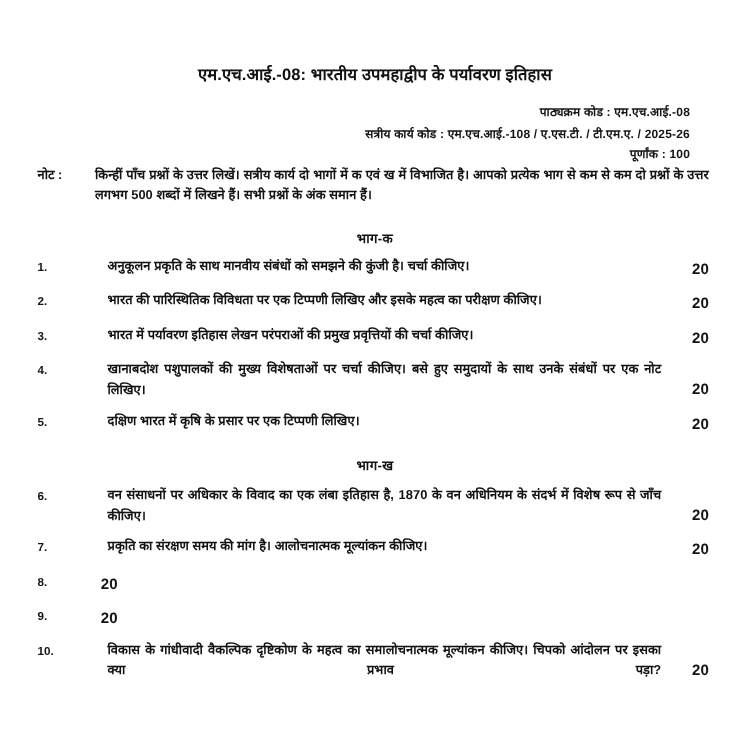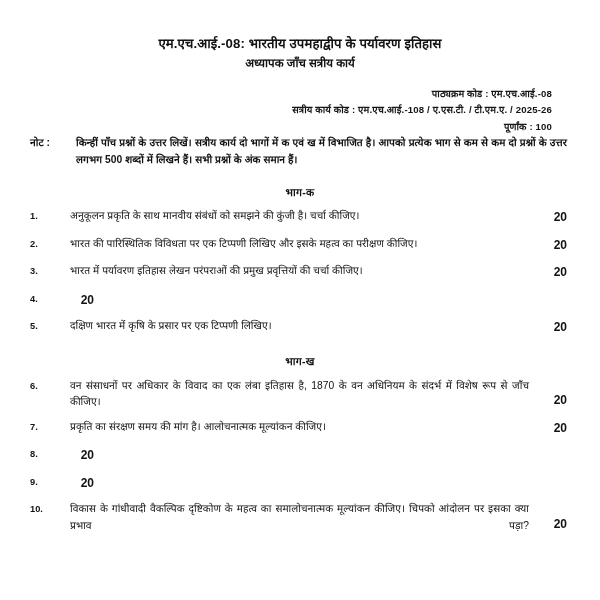--- a/index.html
+++ b/index.html
@@ -21,21 +21,21 @@
     position: relative;
     width: 600px;
     height: 600px;
     box-sizing: border-box;
     padding: 0;
     background: #ffffff;
   }
 
   
   .doc-header {
-    margin-top: 34px;
+    margin-top: 50px;
     text-align: center;
     padding: 0 42px;
   }
   .doc-title-main {
     font-size: 13.2px;
     font-weight: bold;
     line-height: 1.45;
     letter-spacing: 0.1px;
     color: #121212;
   }
@@ -117,27 +117,28 @@
     width: 40px;
     font-size: 9.3px;
     font-weight: bold;
     line-height: 1.62;
     color: #151515;
     padding-top: 1px;
   }
   .q-body {
     flex: 1 1 auto;
     font-size: 10.3px;
-    font-weight: normal;
+    font-weight: bold;
     line-height: 1.62;
     color: #121212;
     text-align: justify;
     text-align-last: left;
     padding-right: 14px;
     letter-spacing: 0.05px;
+    margin-left: 16px;
   }
   .q-body.justify-all {
     text-align-last: justify;
   }
   .q-marks {
     flex: 0 0 auto;
     width: 24px;
     text-align: right;
     font-size: 12px;
     font-weight: bold;
@@ -149,21 +150,20 @@
     align-self: flex-start;
   }
 </style>
 </head>
 <body>
 
 <div class="page">
 
   <div class="doc-header">
     <div class="doc-title-main">एम.एच.आई.-08: भारतीय उपमहाद्वीप के पर्यावरण इतिहास</div>
-    <div class="doc-title-sub">अध्यापक जाँच सत्रीय कार्य</div>
   </div>
 
   <div class="meta-block">
     <div class="meta-line">पाठ्यक्रम कोड : एम.एच.आई.-08</div>
     <div class="meta-line">सत्रीय कार्य कोड : एम.एच.आई.-108 / ए.एस.टी. / टी.एम.ए. / 2025-26</div>
     <div class="meta-line">पूर्णांक : 100</div>
   </div>
 
   <div class="note-row">
     <div class="note-label">नोट :</div>
@@ -187,20 +187,21 @@
     </div>
 
     <div class="q-row single">
       <div class="q-num">3.</div>
       <div class="q-body">भारत में पर्यावरण इतिहास लेखन परंपराओं की प्रमुख प्रवृत्तियों की चर्चा कीजिए।</div>
       <div class="q-marks">20</div>
     </div>
 
     <div class="q-row">
       <div class="q-num">4.</div>
+      <div class="q-body justify-all">खानाबदोश पशुपालकों की मुख्य विशेषताओं पर चर्चा कीजिए। बसे हुए समुदायों के साथ उनके संबंधों पर एक नोट लिखिए।</div>
       <div class="q-marks">20</div>
     </div>
 
     <div class="q-row single">
       <div class="q-num">5.</div>
       <div class="q-body">दक्षिण भारत में कृषि के प्रसार पर एक टिप्पणी लिखिए।</div>
       <div class="q-marks">20</div>
     </div>
 
   </div>

